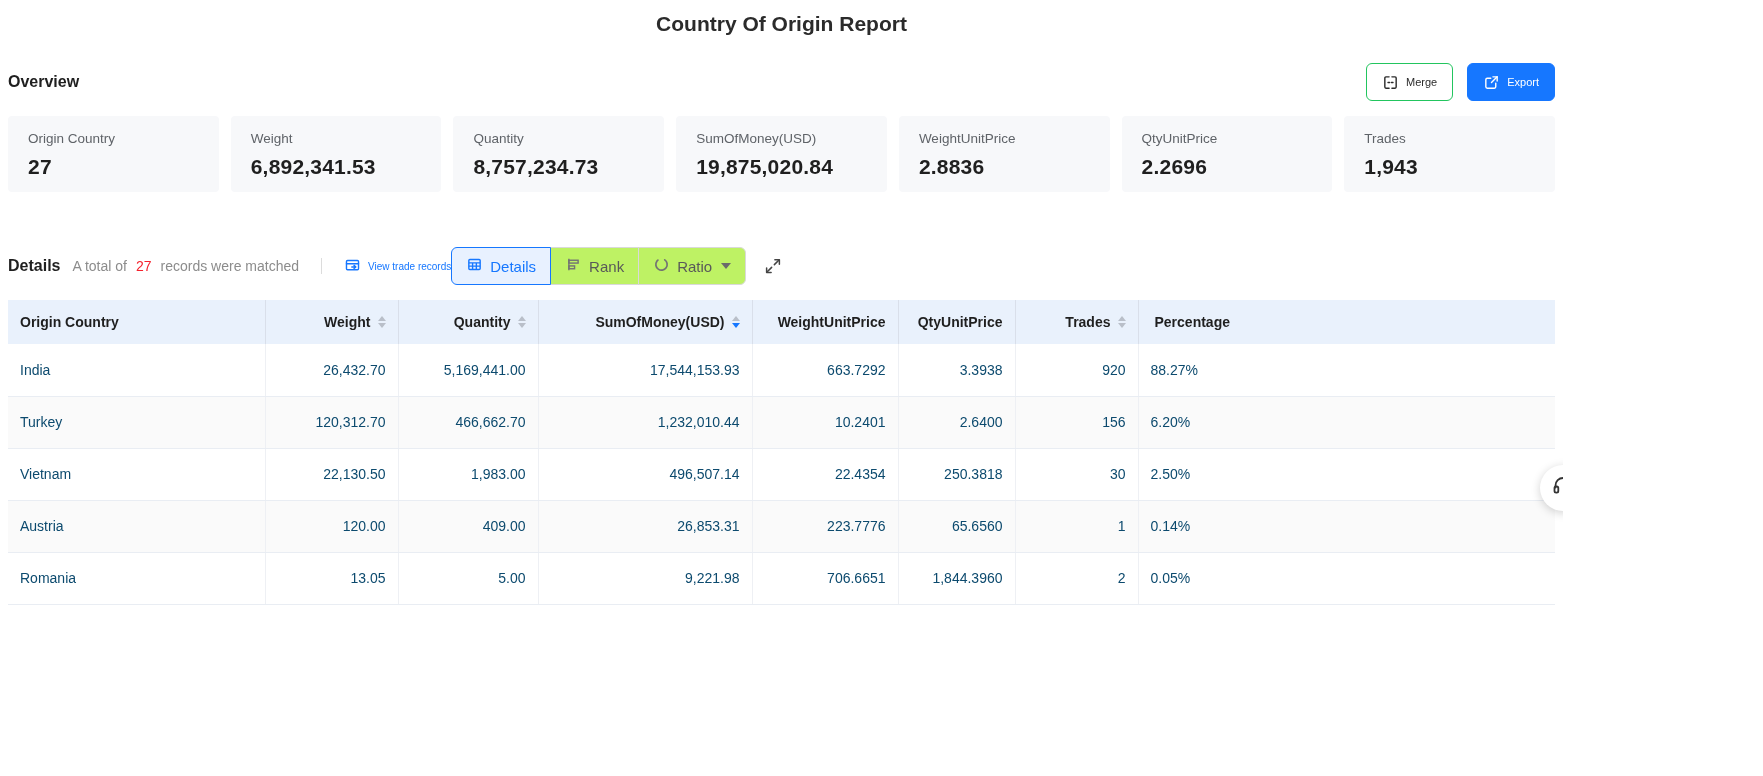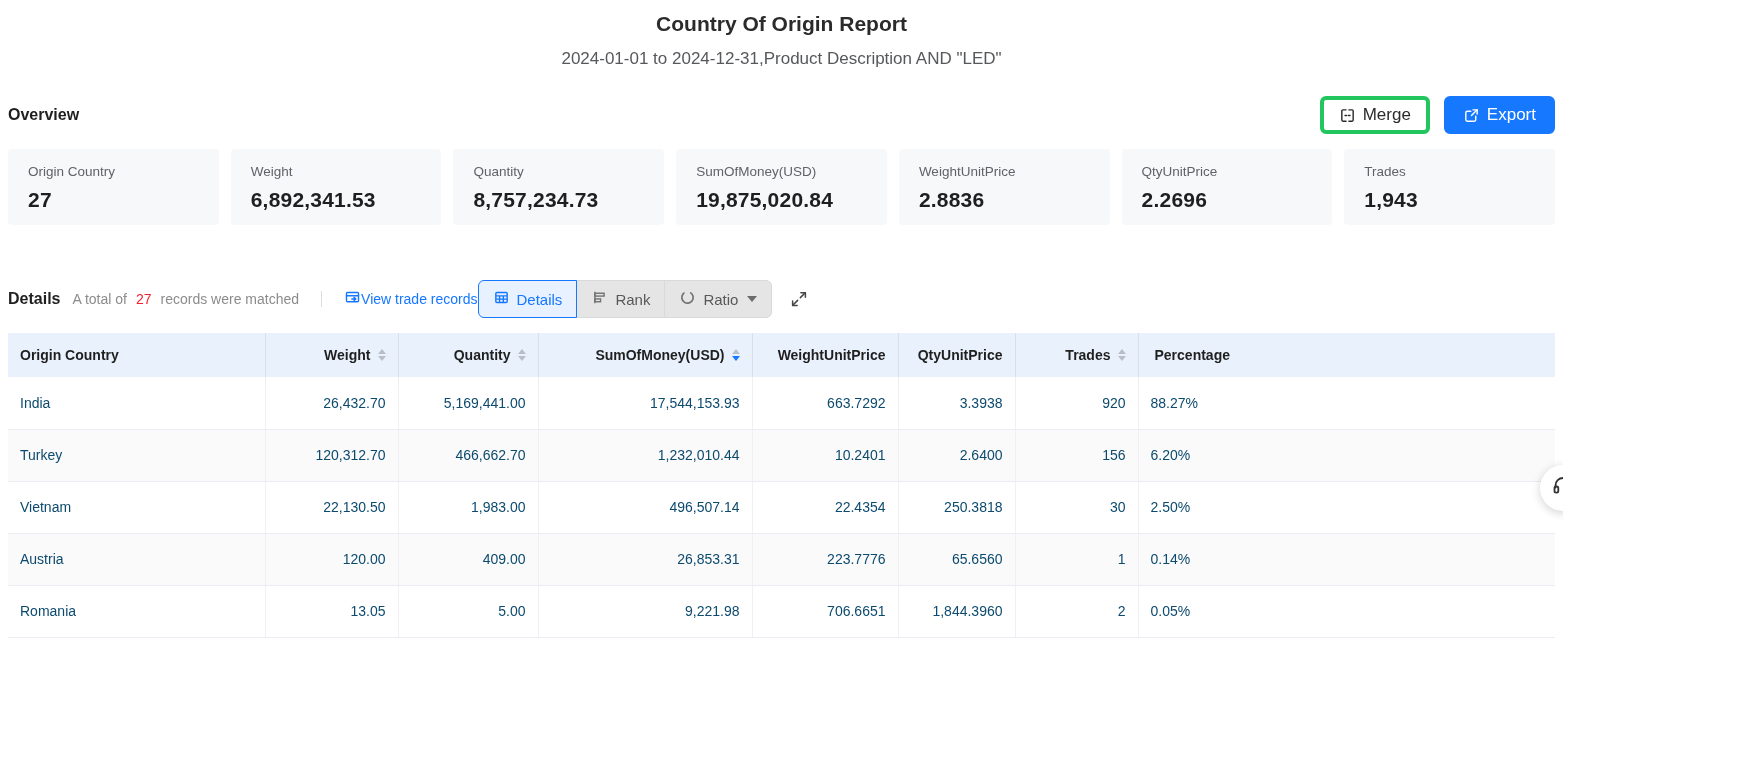--- a/index.html
+++ b/index.html
@@ -25,41 +25,41 @@
 
   
   .report-title{text-align:center;padding-top:12px;font-size:21px;font-weight:600;color:#2b2b2b;}
   .report-subtitle{text-align:center;margin-top:13px;font-size:17px;color:#56585c;}
 
   
   .overview-row{display:flex;align-items:center;justify-content:space-between;margin:26px 8px 0 8px;height:40px;}
   .section-heading{font-size:16px;font-weight:700;color:#1f1f1f;}
   .ov-buttons{display:flex;gap:14px;}
   .btn{display:inline-flex;align-items:center;gap:7px;height:38px;padding:0 15px;border-radius:6px;
-       font-size:17px;cursor:pointer;border:4px solid #22c55e;background:#fff;color:#2b2b2b;}
+       font-size:11px;cursor:pointer;border:1px solid #22c55e;background:#fff;color:#2b2b2b;}
   .btn svg{display:block;}
   .btn.primary{background:var(--accent);border-color:var(--accent);color:#fff;font-weight:500;}
 
   
   .cards{display:flex;gap:12px;margin:14px 8px 0 8px;}
   .card{flex:1;background:#f7f8fa;border-radius:4px;padding:15px 20px;height:76px;}
   .card .label{font-size:13.5px;color:var(--label);}
   .card .value{margin-top:9px;font-size:21px;font-weight:700;color:#1f1f1f;letter-spacing:.2px;}
 
   
   .details-row{display:flex;align-items:center;margin:54px 8px 0 8px;height:40px;}
   .details-left{display:flex;align-items:center;gap:12px;}
   .summary{font-size:14px;color:var(--muted);display:flex;align-items:center;gap:6px;}
   .summary .count{color:var(--red);padding:0 3px;}
   .vdiv{width:1px;height:16px;background:#dcdcdc;margin:0 10px;}
-  .link{display:inline-flex;align-items:center;color:var(--accent);font-size:14px;font-weight:500;cursor:pointer;text-decoration:none;}
+  .link{display:inline-flex;align-items:center;gap:7px;color:var(--accent);font-size:10px;font-weight:500;cursor:pointer;text-decoration:none;}
   .details-right{display:flex;align-items:center;gap:18px;}
   .seg-group{display:flex;}
   .seg{display:inline-flex;align-items:center;gap:7px;height:38px;padding:0 14px;border:1px solid #d9d9d9;
-       background:#e5e5e5;color:#595959;font-size:15px;cursor:pointer;margin-left:-1px;position:relative;}
+       background:#bef264;color:#595959;font-size:15px;cursor:pointer;margin-left:-1px;position:relative;}
   .seg:first-child{border-radius:6px 0 0 6px;margin-left:0;}
   .seg:last-child{border-radius:0 6px 6px 0;}
   .seg.active{border-color:var(--accent);background:var(--accent-bg);color:var(--accent);z-index:1;font-weight:500;}
   .caret-down-sm{width:0;height:0;border-left:5px solid transparent;border-right:5px solid transparent;border-top:6px solid #6b6b6b;margin-left:2px;}
   .fs-btn{cursor:pointer;display:flex;align-items:center;}
 
   
   .tbl-wrap{margin:14px 8px 0 8px;}
   table{border-collapse:collapse;table-layout:fixed;width:1547px;font-size:14px;}
   thead th{background:var(--header-bg);height:44px;font-weight:700;color:#1f1f1f;
@@ -82,21 +82,20 @@
   .float-svc{position:absolute;left:1540px;top:465px;width:46px;height:46px;border-radius:50%;
              background:#fff;box-shadow:0 2px 10px rgba(0,0,0,.18);display:flex;align-items:center;
              justify-content:center;cursor:pointer;}
 </style>
 </head>
 <body>
 
 <div class="app">
 
   <div class="report-title">Country Of Origin Report</div>
-  <div class="report-subtitle">2024-01-01 to 2024-12-31,Product Description AND "LED"</div>
 
   <div class="overview-row">
     <div class="section-heading">Overview</div>
     <div class="ov-buttons">
       <button class="btn">
         <span>
           <svg width="17" height="17" viewBox="0 0 24 24" fill="none" stroke="#2b2b2b" stroke-width="2" stroke-linecap="round">
             <path d="M10 4H5.5A1.5 1.5 0 0 0 4 5.5v13A1.5 1.5 0 0 0 5.5 20H10"></path>
             <path d="M14 4h4.5A1.5 1.5 0 0 1 20 5.5v13a1.5 1.5 0 0 1-1.5 1.5H14"></path>
             <path d="M8.5 12h2.2M13.3 12h2.2"></path>

